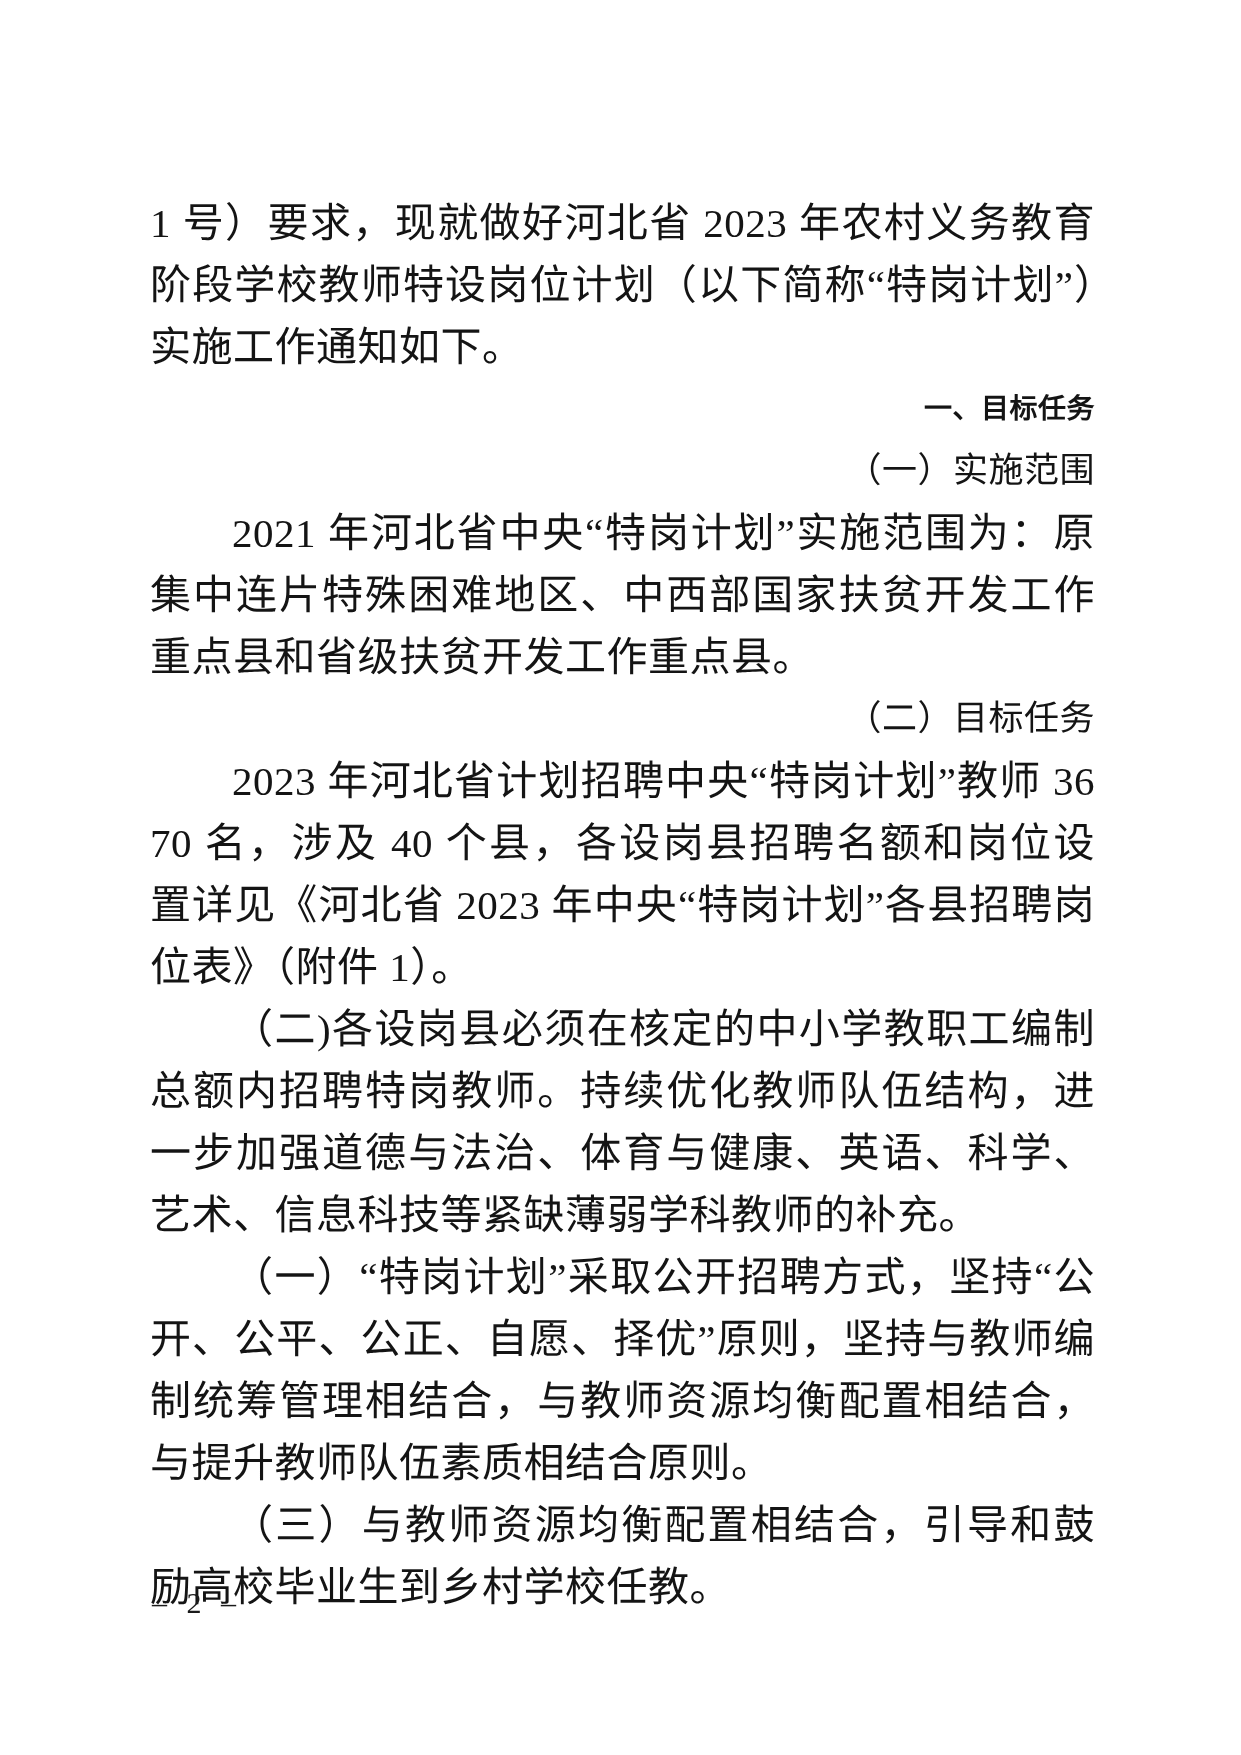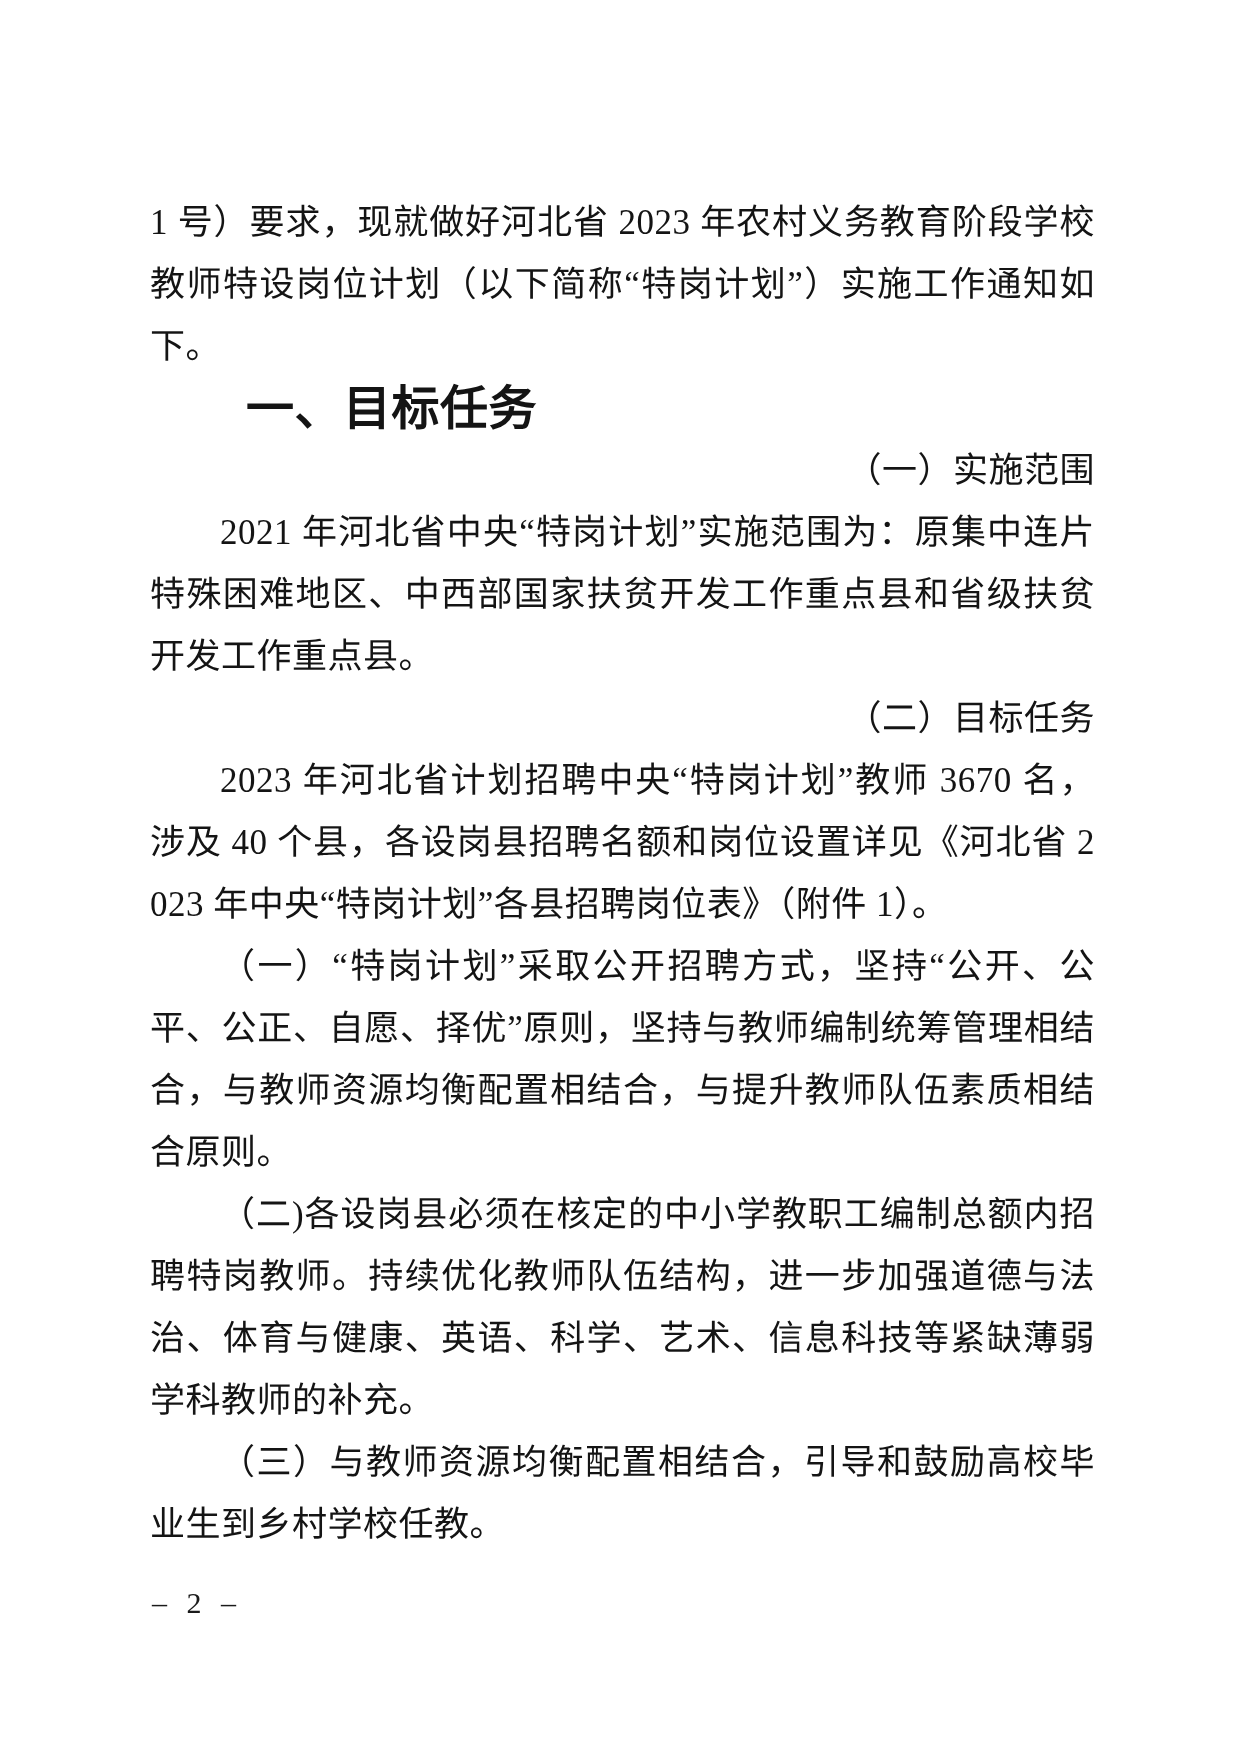--- a/index.html
+++ b/index.html
@@ -18,41 +18,41 @@
     }
     .content {
       position: absolute;
       left: 150px;
       top: 192px;
       width: 945px;
     }
     .content > * {
       margin: 0;
       padding: 0;
-      font-size: 35px;
+      font-size: 41px;
       line-height: 62px;
       letter-spacing: 0.5px;
       text-align: justify;
       text-justify: inter-ideograph;
       font-weight: normal;
       word-break: break-all;
     }
     .para {
       font-family: "Liberation Serif", "DejaVu Serif", serif;
       text-indent: 2em;
     }
     .para.no-indent {
       text-indent: 0;
     }
     .heading-1 {
       font-family: "Liberation Sans", "DejaVu Sans", sans-serif;
       font-weight: bold;
-      font-size: 48px;
+      font-size: 28px;
       text-indent: 2em;
-      text-align: left;
+      text-align: right;
     }
     .heading-2 {
       font-family: "Liberation Serif", "DejaVu Serif", serif;
       font-size: 35px;
       text-indent: 2em;
       text-align: right;
     }
     .footer {
       position: absolute;
       left: 152px;
@@ -68,19 +68,19 @@
 <body>
 
 <div class="page">
   <div class="content">
     <p class="para no-indent">1 号）要求，现就做好河北省 2023 年农村义务教育阶段学校教师特设岗位计划（以下简称“特岗计划”）实施工作通知如下。</p>
     <p class="heading-1">一、目标任务</p>
     <p class="heading-2">（一）实施范围</p>
     <p class="para">2021 年河北省中央“特岗计划”实施范围为：原集中连片特殊困难地区、中西部国家扶贫开发工作重点县和省级扶贫开发工作重点县。</p>
     <p class="heading-2">（二）目标任务</p>
     <p class="para">2023 年河北省计划招聘中央“特岗计划”教师 3670 名，涉及 40 个县，各设岗县招聘名额和岗位设置详见《河北省 2023 年中央“特岗计划”各县招聘岗位表》（附件 1）。</p>
+    <p class="para">（二)各设岗县必须在核定的中小学教职工编制总额内招聘特岗教师。持续优化教师队伍结构，进一步加强道德与法治、体育与健康、英语、科学、艺术、信息科技等紧缺薄弱学科教师的补充。</p>
     <p class="para">（一）“特岗计划”采取公开招聘方式，坚持“公开、公平、公正、自愿、择优”原则，坚持与教师编制统筹管理相结合，与教师资源均衡配置相结合，与提升教师队伍素质相结合原则。</p>
-    <p class="para">（二)各设岗县必须在核定的中小学教职工编制总额内招聘特岗教师。持续优化教师队伍结构，进一步加强道德与法治、体育与健康、英语、科学、艺术、信息科技等紧缺薄弱学科教师的补充。</p>
     <p class="para">（三）与教师资源均衡配置相结合，引导和鼓励高校毕业生到乡村学校任教。</p>
   </div>
 
   <div class="footer">– 2 –</div>
 </div>
 
 </body></html>

